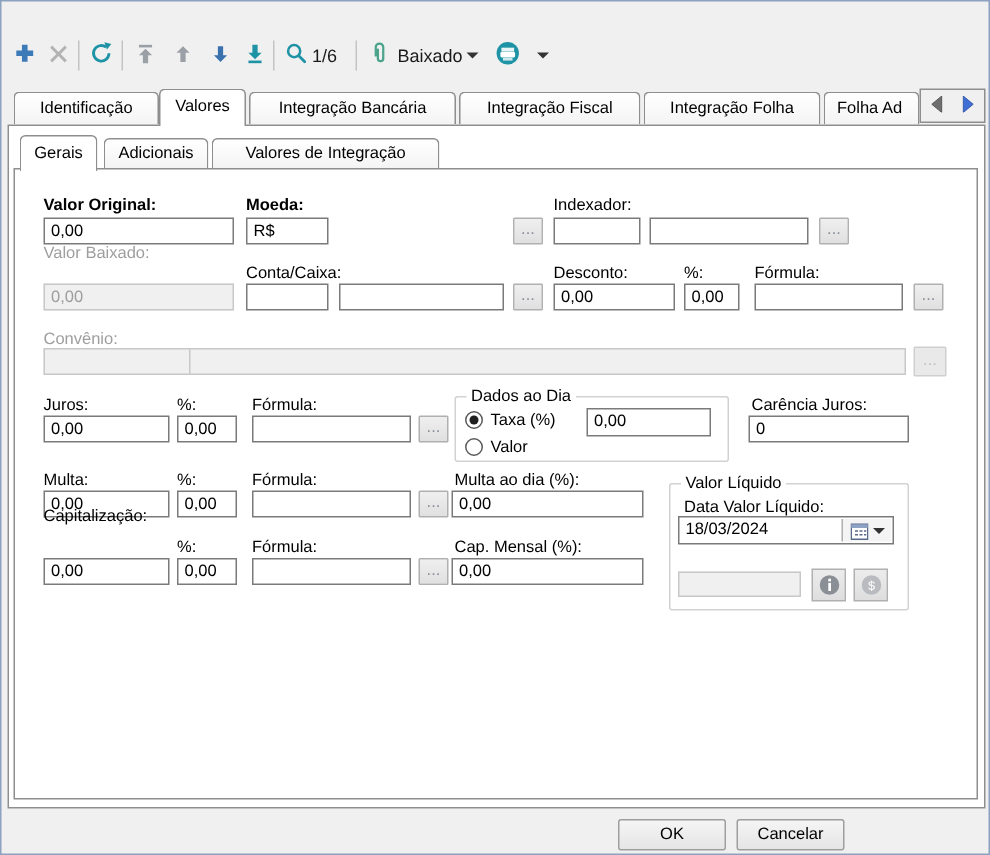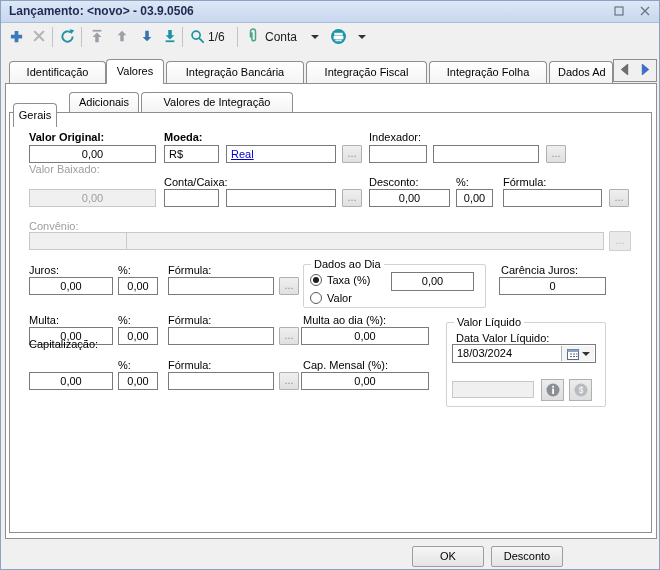--- a/index.html
+++ b/index.html
@@ -32,21 +32,21 @@
   .tabscroll { position:absolute; left:612px; top:58px; width:44px; height:23px;
                background:#f0f0f0; border:1px solid #8e8e8e; display:flex;
                align-items:center; justify-content:space-around; z-index:4; }
 
   
   .lbl  { position:absolute; height:13px; line-height:13px; white-space:nowrap; }
   .lblb { font-weight:bold; }
   .lbld { color:#9e9e9e; }
   .fld  { position:absolute; background:#fff; border:1px solid #7a7a7a; height:18px;
           line-height:16px; padding:0 4px; font-size:11px; overflow:hidden; white-space:nowrap; }
-  .num  { text-align:center; }
+  .num  { text-align:left; }
   .dis  { background:#f0f0f0; border-color:#c8c8c8; color:#9e9e9e; }
   .browse { position:absolute; width:20px; height:18px; background:linear-gradient(#efefef,#e0e0e0);
             border:1px solid #b0b0b0; color:#8a8f9a; text-align:center; line-height:14px;
             font-size:11px; border-radius:1px; }
   .browse.dis { color:#c0c0c0; background:#e9e9e9; border-color:#cfcfcf; }
   .grp { position:absolute; border:1px solid #d2d2d2; border-radius:2px; background:#fff; }
   .grptitle { position:absolute; top:-7px; left:7px; background:#fff; padding:0 3px; }
   .radio { position:absolute; width:12px; height:12px; border:1px solid #5a5a5a;
            border-radius:50%; background:#fff; }
   .radio.checked::after { content:""; position:absolute; left:2px; top:2px; width:6px;
@@ -63,37 +63,20 @@
              line-height:19px; background:linear-gradient(#f5f5f5,#e5e5e5);
              border:1px solid #9e9e9e; border-radius:2px; font-size:11px; }
   .arrow-down-small { width:0; height:0; border-left:4px solid transparent;
              border-right:4px solid transparent; border-top:4px solid #333; }
 </style>
 </head>
 <body>
 
 <div class="window">
 
-  <div class="titlebar">
-    <div class="title">Lançamento: &lt;novo&gt; - 03.9.0506</div>
-    <div class="wbtn" style="left:608px">
-      <span>
-        <svg width="10" height="10" viewBox="0 0 10 10">
-            <rect x="1" y="1" width="8" height="8" fill="none" stroke="#6a7482" stroke-width="1.2"></rect>
-          </svg>
-      </span>
-    </div>
-    <div class="wbtn" style="left:634px">
-      <span>
-        <svg width="10" height="10" viewBox="0 0 10 10">
-            <path d="M1 1l8 8M9 1l-8 8" stroke="#6a7482" stroke-width="1.3"></path>
-          </svg>
-      </span>
-    </div>
-  </div>
 
   <div class="tbtn" style="left:4px">
     <span>
       <svg width="15" height="15" viewBox="0 0 16 16">
           <path d="M6 2h4v4h4v4h-4v4H6v-4H2V6h4z" fill="#3c7ab8"></path>
         </svg>
     </span>
   </div>
   <div class="tbtn" style="left:27px">
     <span>
@@ -153,21 +136,21 @@
   </div>
   <div class="tlabel" style="left:207px">1/6</div>
   <div class="tsep" style="left:236px"></div>
   <div class="tbtn" style="left:243px;width:18px">
     <span>
       <svg width="13" height="16" viewBox="0 0 12 16">
           <path d="M3 9V3.5a2.5 2.5 0 0 1 5 0V11a1.8 1.8 0 0 1-3.6 0V5" fill="none" stroke="#4aa38a" stroke-width="1.5" stroke-linecap="round"></path>
         </svg>
     </span>
   </div>
-  <div class="tlabel" style="left:264px">Conta</div>
+  <div class="tlabel" style="left:264px">Baixado</div>
   <div class="tbtn" style="left:308px;width:12px">
     <span class="arrow-down-small"></span>
   </div>
   <div class="tbtn" style="left:326px">
     <span>
       <svg width="17" height="17" viewBox="0 0 16 16">
           <circle cx="8" cy="8" r="7" fill="#1d93a5"></circle>
           <rect x="4" y="4.5" width="8" height="2.5" fill="#e8f4f6"></rect>
           <rect x="3.4" y="7.2" width="9.2" height="3.4" rx="0.8" fill="#ffffff"></rect>
           <rect x="5" y="10.8" width="6" height="1.8" fill="#cfe9ee"></rect>
@@ -176,48 +159,47 @@
   </div>
   <div class="tbtn" style="left:355px;width:12px">
     <span class="arrow-down-small"></span>
   </div>
 
   <div class="tab" style="left:8px;top:60px;width:97px;height:22px;line-height:21px">Identificação</div>
   <div class="tab active" style="left:105px;top:58px;width:58px;height:25px;line-height:23px">Valores</div>
   <div class="tab" style="left:165px;top:60px;width:138px;height:22px;line-height:21px">Integração Bancária</div>
   <div class="tab" style="left:428px;top:60px;width:118px;height:22px;line-height:21px">Integração Folha</div>
   <div class="tab" style="left:305px;top:60px;width:121px;height:22px;line-height:21px">Integração Fiscal</div>
-  <div class="tab" style="left:548px;top:60px;width:64px;height:22px;line-height:21px;text-align:left;padding-left:8px">Dados Ad</div>
+  <div class="tab" style="left:548px;top:60px;width:64px;height:22px;line-height:21px;text-align:left;padding-left:8px">Folha Ad</div>
   <div class="tabscroll">
     <span>
       <svg width="11" height="11" viewBox="0 0 10 10">
           <path d="M8 0L2 5l6 5z" fill="#6e6e6e" stroke="#4a4a4a" stroke-width="0.5"></path>
         </svg>
     </span>
     <span>
       <svg width="11" height="11" viewBox="0 0 10 10">
           <path d="M2 0l6 5-6 5z" fill="#3f6fd4" stroke="#2b4fa0" stroke-width="0.5"></path>
         </svg>
     </span>
   </div>
 
   <div class="panel" style="left:4px;top:82px;width:652px;height:456px"></div>
 
-  <div class="tab active" style="left:12px;top:102px;width:44px;height:24px;line-height:22px;z-index:5">Gerais</div>
+  <div class="tab active" style="left:12px;top:89px;width:52px;height:24px;line-height:22px;z-index:5">Gerais</div>
   <div class="tab" style="left:68px;top:91px;width:70px;height:20px;line-height:19px;z-index:4">Adicionais</div>
   <div class="tab" style="left:140px;top:91px;width:152px;height:20px;line-height:19px;z-index:4">Valores de Integração</div>
   <div class="panel" style="left:8px;top:111px;width:643px;height:421px;z-index:2"></div>
 
   <div style="position:absolute;left:0;top:0;width:660px;height:570px;z-index:6;pointer-events:none">
 
     <div class="lbl lblb" style="left:28px;top:130px">Valor Original:</div>
     <div class="fld num" style="left:28px;top:144px;width:127px">0,00</div>
     <div class="lbl lblb" style="left:163px;top:130px">Moeda:</div>
     <div class="fld" style="left:163px;top:144px;width:55px">R$</div>
-    <div class="fld" style="left:225px;top:144px;width:110px"><span class="link">Real</span></div>
     <div class="browse" style="left:341px;top:144px">...</div>
     <div class="lbl" style="left:368px;top:130px">Indexador:</div>
     <div class="fld" style="left:368px;top:144px;width:58px"></div>
     <div class="fld" style="left:432px;top:144px;width:106px"></div>
     <div class="browse" style="left:545px;top:144px">...</div>
 
     <div class="lbl lbld" style="left:28px;top:162px">Valor Baixado:</div>
     <div class="fld num dis" style="left:28px;top:188px;width:127px">0,00</div>
     <div class="lbl" style="left:163px;top:175px">Conta/Caixa:</div>
     <div class="fld" style="left:163px;top:188px;width:55px"></div>
@@ -301,15 +283,15 @@
     <div class="lbl" style="left:117px;top:358px">%:</div>
     <div class="fld num" style="left:117px;top:371px;width:40px">0,00</div>
     <div class="lbl" style="left:167px;top:358px">Fórmula:</div>
     <div class="fld" style="left:167px;top:371px;width:106px"></div>
     <div class="browse" style="left:278px;top:371px">...</div>
     <div class="lbl" style="left:302px;top:358px">Cap. Mensal (%):</div>
     <div class="fld num" style="left:300px;top:371px;width:128px">0,00</div>
   </div>
 
   <div class="pushbtn" style="left:411px">OK</div>
-  <div class="pushbtn" style="left:490px">Desconto</div>
+  <div class="pushbtn" style="left:490px">Cancelar</div>
 
 </div>
 
 </body></html>

